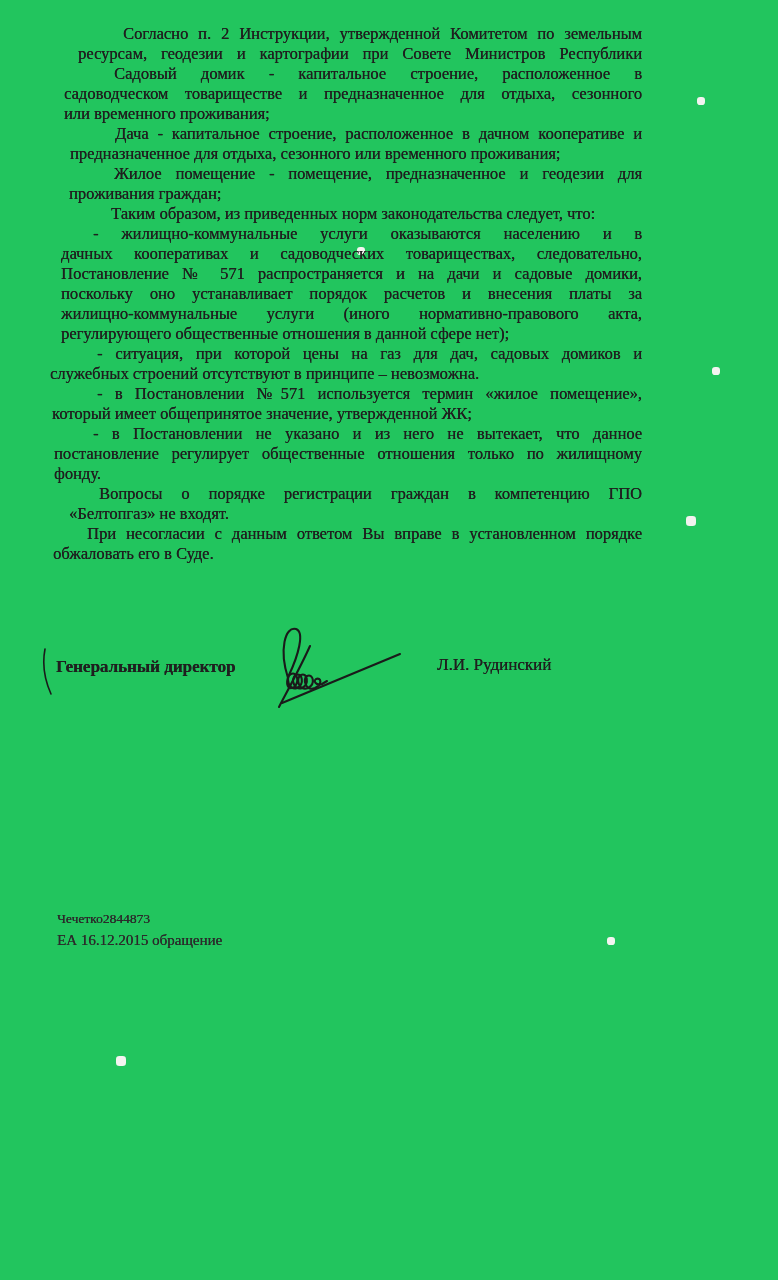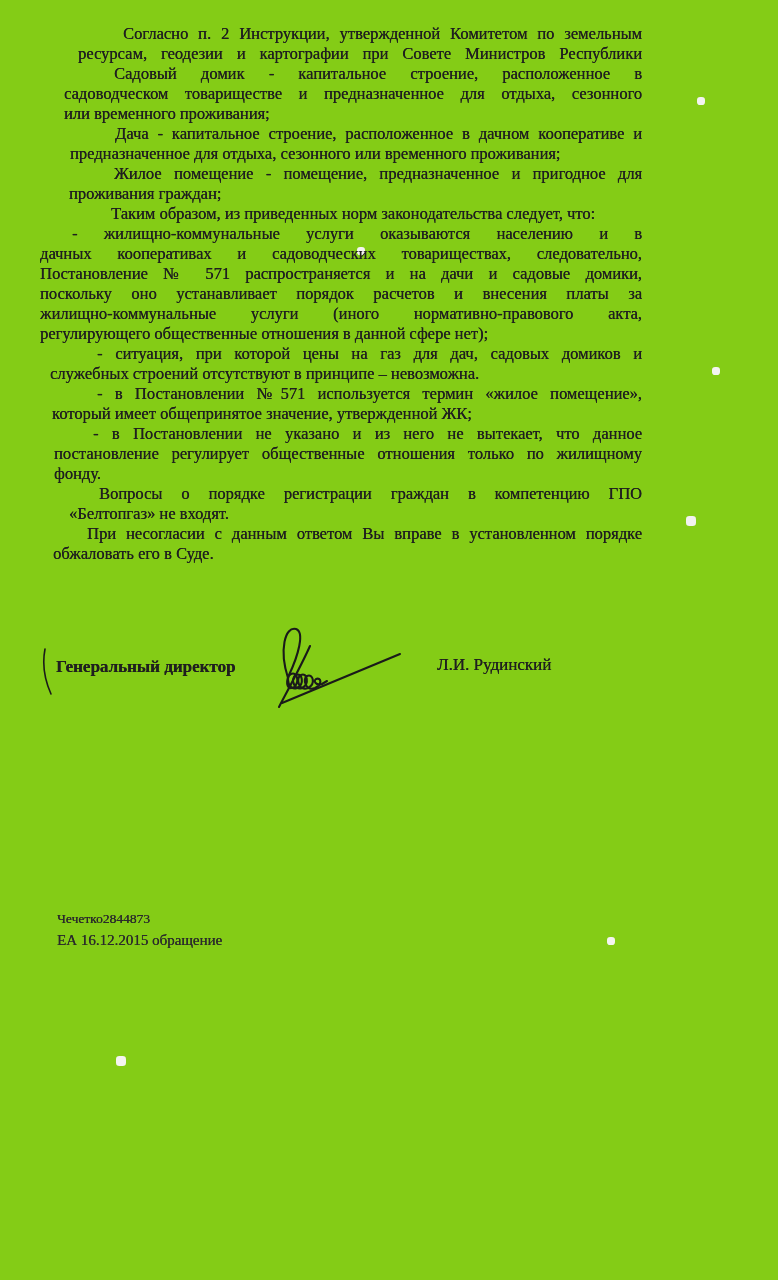--- a/index.html
+++ b/index.html
@@ -1,19 +1,19 @@
 <!DOCTYPE html>
 <html><head>
 <meta charset="utf-8">
 <style>
   html,body{margin:0;padding:0;}
   .page{
     position:relative;
     width:778px;height:1280px;
-    background:#84cc16;
+    background:#22c55e;
     font-family:"Liberation Serif", serif;
     color:#1f1f1f;
     overflow:hidden;
   }
   .speckles{position:absolute;left:0;top:0;width:2px;height:2px;border-radius:50%;
     box-shadow:700px 100px 0 3px #f3f3f0, 690px 520px 0 4px #f2f2ef, 360px 250px 0 3px #f5f5f2,
                715px 370px 0 3px #f4f4f1, 120px 1060px 0 4px #f4f4f1, 610px 940px 0 3px #f4f4f1;}
   .body-text{position:absolute;top:24px;left:40px;width:602px;}
   .ln{
     font-size:16.5px;line-height:20px;height:20px;overflow:hidden;
@@ -22,21 +22,21 @@
     white-space:normal;
   }
   .ln.last{text-align:left;text-align-last:left;}
   .first{text-indent:45px;}
   
   .p1{margin-left:38px}
   .p2{margin-left:24px}.p2 .first{text-indent:50px}
   .p3{margin-left:30px}
   .p4{margin-left:29px}
   .p5{margin-left:26px}
-  .p6{}.p6 .first{text-indent:32px}
+  .p6{margin-left:21px}.p6 .first{text-indent:32px}
   .p7{margin-left:10px}.p7 .first{text-indent:47px}
   .p8{margin-left:12px}.p8 .first{text-indent:45px}
   .p9{margin-left:14px}.p9 .first{text-indent:39px}
   .p10{margin-left:29px}.p10 .first{text-indent:30px}
   .p11{margin-left:13px}.p11 .first{text-indent:34px}
 
   .sig-row{position:absolute;left:0;top:0;width:778px;height:120px;}
   .job-title{position:absolute;left:56px;top:657px;font-size:17px;text-shadow:0.25px 0 0 currentColor;font-weight:bold;}
   .sig-name{position:absolute;left:437px;top:655px;font-size:17px;text-shadow:0.25px 0 0 currentColor;}
   .sig-svg{position:absolute;left:242px;top:614px;}
@@ -59,21 +59,21 @@
     <div class="par p2">
       <div class="ln first">Садовый домик - капитальное строение, расположенное в</div>
       <div class="ln">садоводческом товариществе и предназначенное для отдыха, сезонного</div>
       <div class="ln last">или временного проживания;</div>
     </div>
     <div class="par p3">
       <div class="ln first">Дача - капитальное строение, расположенное в дачном кооперативе и</div>
       <div class="ln last">предназначенное для отдыха, сезонного или временного проживания;</div>
     </div>
     <div class="par p4">
-      <div class="ln first">Жилое помещение - помещение, предназначенное и пригодное для</div>
+      <div class="ln first">Жилое помещение - помещение, предназначенное и геодезии для</div>
       <div class="ln last">проживания граждан;</div>
     </div>
     <div class="par p5">
       <div class="ln first last">Таким образом, из приведенных норм законодательства следует, что:</div>
     </div>
     <div class="par p6">
       <div class="ln first">- жилищно-коммунальные услуги оказываются населению и в</div>
       <div class="ln">дачных кооперативах и садоводческих товариществах, следовательно,</div>
       <div class="ln">Постановление № 571 распространяется и на дачи и садовые домики,</div>
       <div class="ln">поскольку оно устанавливает порядок расчетов и внесения платы за</div>

